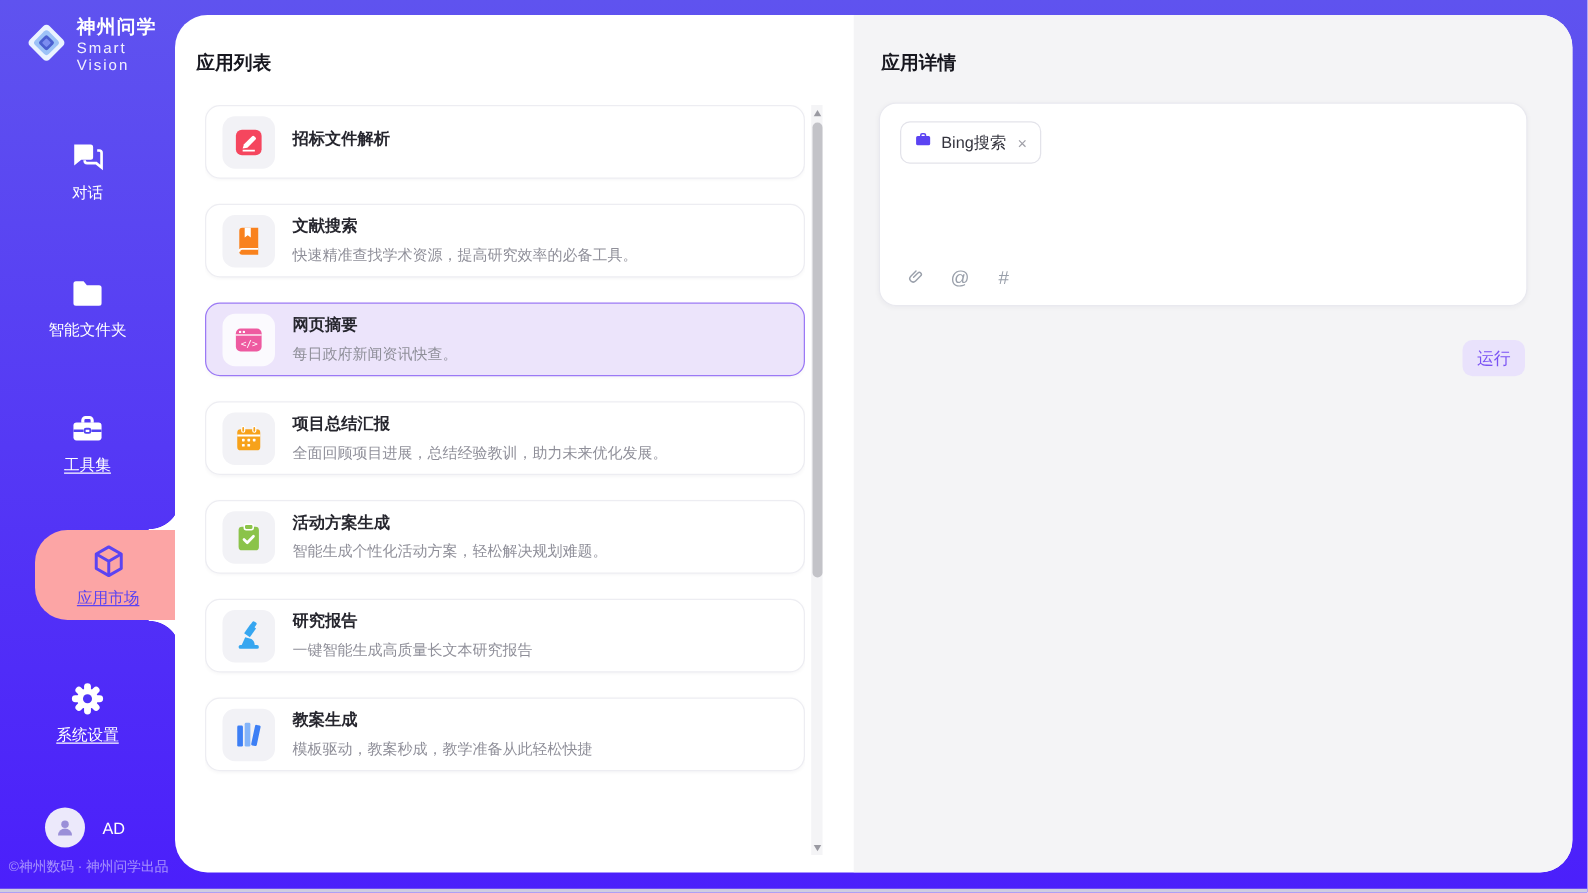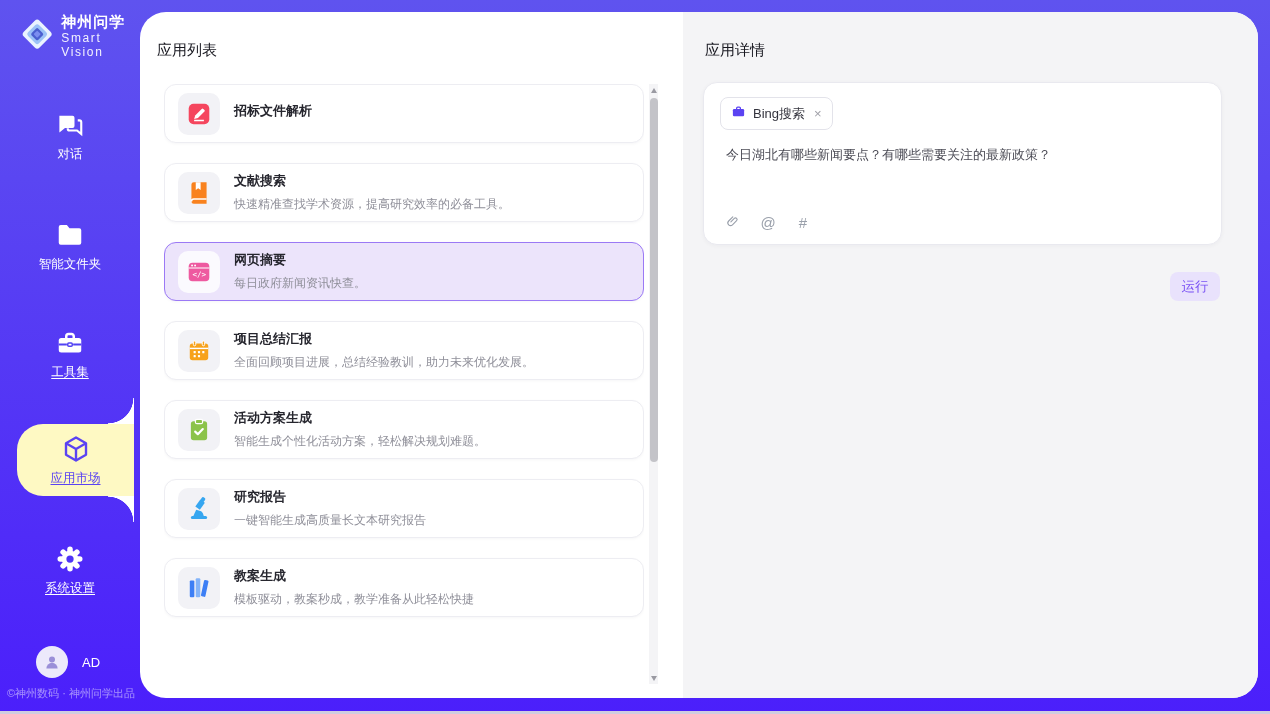--- a/index.html
+++ b/index.html
@@ -15,41 +15,41 @@
   .sidebar { position:absolute; left:0; top:0; width:140px; height:714px; }
   .brand { position:absolute; left:20px; top:13px; display:flex; align-items:center; gap:7px; }
   .brand-icon { width:38px; height:38px; }
   .brand-name { color:#fff; font-size:15px; font-weight:bold; letter-spacing:1px; line-height:18px; }
   .brand-sub { color:rgba(255,255,255,.92); font-size:12px; letter-spacing:1.6px; }
   .nav-item { position:absolute; left:0; width:140px; height:64px; display:flex; flex-direction:column; align-items:center; justify-content:center; gap:6px; cursor:pointer; }
   .nav-icon { width:30px; height:30px; display:flex; align-items:center; justify-content:center; }
   .nav-icon svg { width:30px; height:30px; }
   .nav-label { color:#fff; font-size:12.5px; }
   .nav-item.u .nav-label { text-decoration:underline; text-underline-offset:2px; }
-  .nav-item.active { left:17px; width:117px; height:72px; background:#fef9c3; border-radius:26px 0 0 26px; }
+  .nav-item.active { left:28px; width:117px; height:72px; background:#fca5a5; border-radius:26px 0 0 26px; }
   .nav-item.active .nav-label { color:#5b43f2; }
   .nav-item.active::before {
     content:''; position:absolute; right:0; top:-26px; width:26px; height:26px;
     background: radial-gradient(circle 26px at 0 0, rgba(0,0,0,0) 0 25px, #fff 25.6px);
   }
   .nav-item.active::after {
     content:''; position:absolute; right:0; bottom:-26px; width:26px; height:26px;
     background: radial-gradient(circle 26px at 0 100%, rgba(0,0,0,0) 0 25px, #fff 25.6px);
   }
   .user-row { position:absolute; left:36px; top:646px; display:flex; align-items:center; gap:14px; cursor:pointer; }
   .avatar { width:32px; height:32px; border-radius:50%; background:#ece9fb; display:flex; align-items:center; justify-content:center; }
   .avatar svg { width:18px; height:18px; }
   .user-label { color:#fff; font-size:13px; }
   .side-footer { position:absolute; left:7px; bottom:13px; color:rgba(255,255,255,.5); font-size:11px; white-space:nowrap; }
 
   
   .shell { position:absolute; left:140px; top:12px; width:1118px; height:686px; background:#fff; border-radius:26px; overflow:hidden; }
 
   
-  .panel-title { position:absolute; font-size:15px; font-weight:normal; color:#17171f; }
+  .panel-title { position:absolute; font-size:15px; font-weight:bold; color:#17171f; }
   .list-title { left:17px; top:29px; }
   .app-list { position:absolute; left:24px; top:72px; width:480px; height:614px; overflow:hidden; }
   .app-card { position:relative; width:480px; height:59px; margin-bottom:20px; background:#fff; border:1px solid #ededf2; border-radius:12px; box-shadow:0 1px 3px rgba(30,30,60,.04); display:flex; align-items:center; gap:14px; padding-left:13px; cursor:pointer; }
   .app-card.selected { background:#ece4fb; border:1px solid #9b79f5; }
   .app-icon-box { width:42px; height:42px; border-radius:10px; background:#f2f2f6; display:flex; align-items:center; justify-content:center; flex:0 0 auto; }
   .app-card.selected .app-icon-box { background:#fbfafe; }
   .app-icon-box svg { width:26px; height:26px; }
   .app-title { font-size:13px; font-weight:bold; color:#26262e; margin-bottom:6px; }
   .app-desc { font-size:12px; color:#8f8f99; }
 
@@ -284,21 +284,20 @@
     <div class="panel-title detail-title">应用详情</div>
     <div class="detail-card">
       <div class="tool-tag">
         <span id="tag-icon"><svg viewBox="0 0 24 24">
               <path d="M9 8V6.6A1.8 1.8 0 0110.8 4.8h2.4A1.8 1.8 0 0115 6.6V8" fill="none" stroke="#5b43f2" stroke-width="2"></path>
               <rect x="3" y="7.8" width="18" height="11.7" rx="2" fill="#5b43f2"></rect>
             </svg></span>
         <span class="tag-label">Bing搜索</span>
         <span class="tag-close">×</span>
       </div>
-      <div class="query-text">今日湖北有哪些新闻要点？有哪些需要关注的最新政策？</div>
       <div class="composer-icons" id="composer-icons">
           <span class="cicon">
             <svg viewBox="0 0 24 24">
               <path d="M8.8 11.8l5.2-5.2a2.4 2.4 0 013.4 3.4l-6.2 6.2a4 4 0 01-5.7-5.7l6.2-6.2" fill="none" stroke="#9aa0ab" stroke-width="1.7" stroke-linecap="round"></path>
             </svg>
           </span>
           <span class="cicon">
             <span class="tchar">@</span>
           </span>
           <span class="cicon">

